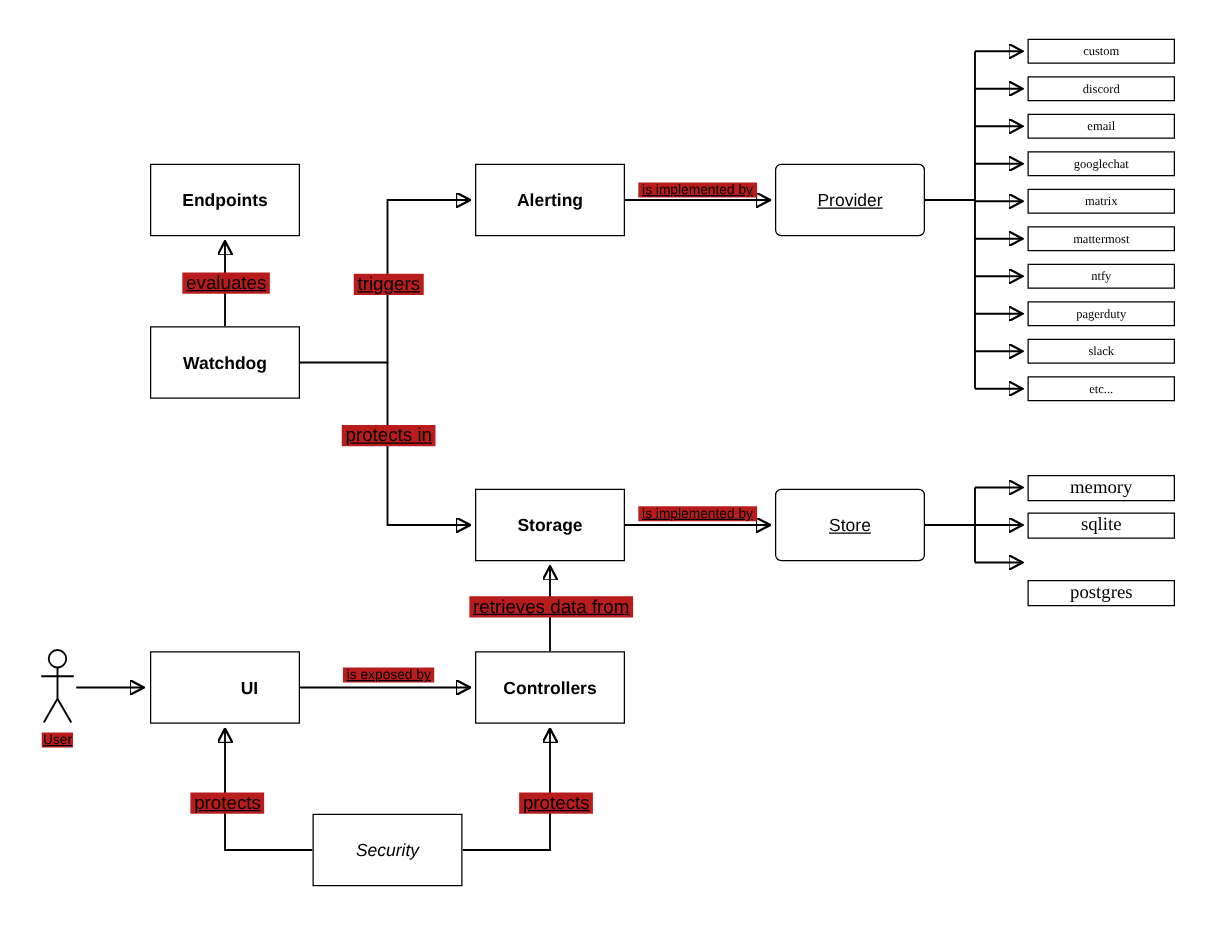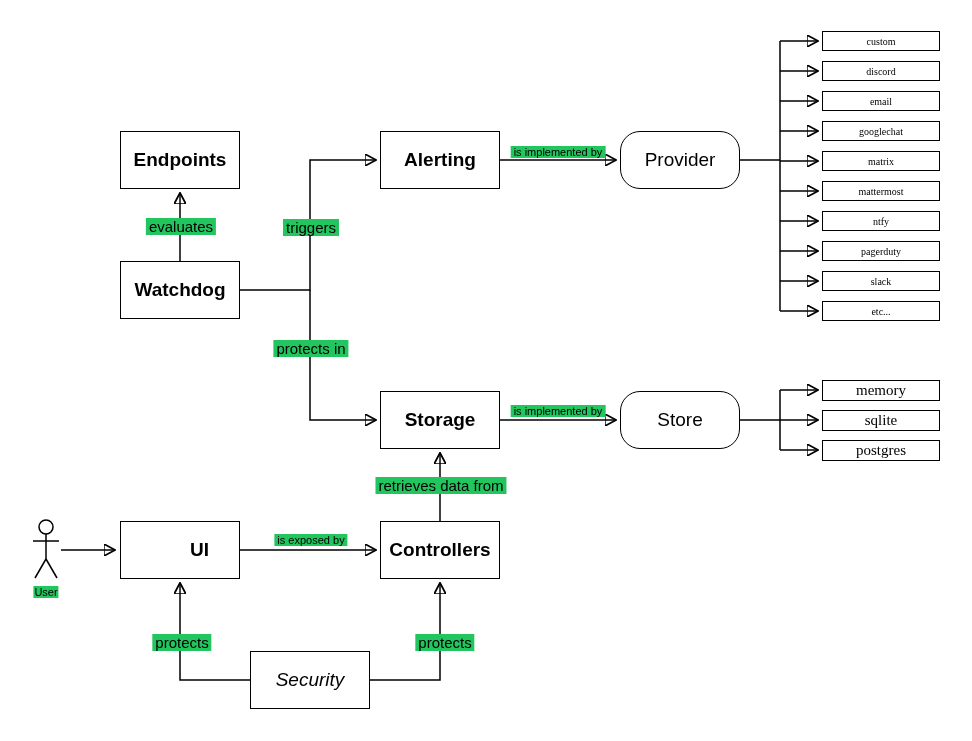--- a/index.html
+++ b/index.html
@@ -15,46 +15,47 @@
   svg.wires { position: absolute; left: 0; top: 0; width: 972px; height: 741px; }
   svg.wires path, svg.wires line { stroke: #000; stroke-width: 1.5; fill: none; }
   svg.wires circle { stroke: #000; stroke-width: 1.5; fill: #fff; }
 
   .node {
     position: absolute;
     width: 120px; height: 58px;
     border: 1.5px solid #000;
     background: #fff;
     display: flex; align-items: center; justify-content: center;
-    font-size: 19px;
+    font-size: 14px;
     z-index: 2;
   }
   .node.bold { font-weight: bold; }
-  .node.rounded { border-radius: 20px; }
+  .node.rounded { border-radius: 5px; text-decoration: underline; }
 
   .leaf {
     position: absolute;
     left: 822px; width: 118px;
     border: 1.5px solid #000;
     background: #fff;
     display: flex; align-items: center; justify-content: center;
     z-index: 2;
     font-family: Liberation Serif, serif;
   }
   .leaf.sm { height: 20px; font-size: 10px; }
   .leaf.lg { height: 21px; font-size: 15px; }
 
   .edge-label {
     position: absolute;
     transform: translateX(-50%);
-    background: #22c55e;
+    background: #b91c1c;
     padding: 0 3px;
     font-size: 15px;
     white-space: nowrap;
     z-index: 3;
+    text-decoration: underline;
   }
   .edge-label.sm { font-size: 11px; }
 </style>
 </head>
 <body>
 
 <div class="canvas">
 
   <svg class="wires" viewBox="0 0 972 741">
     <defs>
@@ -125,21 +126,21 @@
   <div class="leaf sm" style="top:121px;">googlechat</div>
   <div class="leaf sm" style="top:151px;">matrix</div>
   <div class="leaf sm" style="top:181px;">mattermost</div>
   <div class="leaf sm" style="top:211px;text-align:center;">ntfy</div>
   <div class="leaf sm" style="top:241px;">pagerduty</div>
   <div class="leaf sm" style="top:271px;">slack</div>
   <div class="leaf sm" style="top:301px;">etc...</div>
 
   <div class="leaf lg" style="top:380px;">memory</div>
   <div class="leaf lg" style="top:410px;">sqlite</div>
-  <div class="leaf lg" style="top:440px;">postgres</div>
+  <div class="leaf lg" style="top:464px;">postgres</div>
 
   <div class="edge-label" style="left:181px; top:218px;">evaluates</div>
   <div class="edge-label" style="left:311px; top:219px;">triggers</div>
   <div class="edge-label" style="left:311px; top:340px;">protects in</div>
   <div class="edge-label sm" style="left:558px; top:146px;">is implemented by</div>
   <div class="edge-label sm" style="left:558px; top:405px;">is implemented by</div>
   <div class="edge-label" style="left:441px; top:477px;">retrieves data from</div>
   <div class="edge-label sm" style="left:311px; top:534px;">is exposed by</div>
   <div class="edge-label" style="left:182px; top:634px;">protects</div>
   <div class="edge-label" style="left:445px; top:634px;">protects</div>

